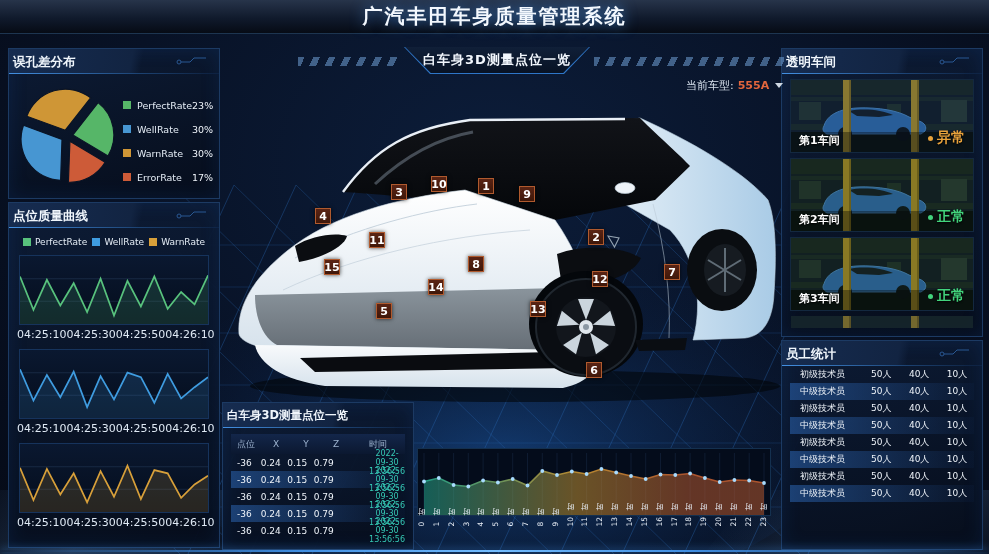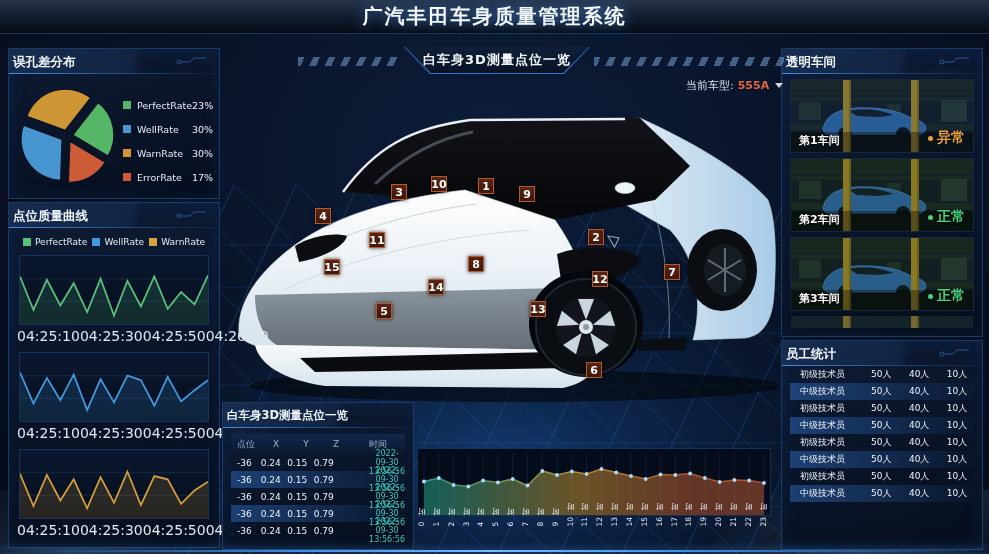--- a/index.html
+++ b/index.html
@@ -31,21 +31,21 @@
   .pleg-row{display:flex;align-items:center;height:24px;}
   .pleg-row .sq{width:8px;height:8px;margin-right:6px;flex:none;}
   .pleg-row .lbl{flex:1;font-size:9.5px;color:#e4ecf5;}
   .pleg-row .val{font-size:9.5px;color:#eef3f9;}
   
   #q-legend{display:flex;justify-content:space-between;margin:9px 14px 0;}
   .qleg{display:flex;align-items:center;font-size:9px;color:#e4ecf5;}
   .qleg .sq{width:8px;height:8px;margin-right:4px;}
   .lplot{margin:8px 10px 0;height:68px;border:1px solid #16335c;
     background:linear-gradient(180deg,#0a1830,#050d1c);}
-  .xlabels{display:flex;justify-content:space-between;margin:3px 8px 0;font-size:14px;color:#dfe9f4;}
+  .xlabels{display:flex;justify-content:space-between;margin:3px 8px 0;font-size:11px;color:#dfe9f4;}
   
   .gridlayer{position:absolute;left:172px;top:95px;width:640px;height:459px;z-index:0;}
   .car-zone{position:absolute;left:225px;top:88px;width:555px;height:315px;z-index:1;}
   #markers{position:absolute;left:0;top:0;width:989px;height:554px;z-index:2;pointer-events:none;}
   .marker{position:absolute;width:14px;height:14px;display:flex;align-items:center;justify-content:center;
     background:linear-gradient(180deg,#5a2414,#3f1709);border:1px solid #b05a2e;color:#fff;
     font-size:11px;font-weight:bold;box-shadow:0 0 4px rgba(0,0,0,.7);pointer-events:auto;}
   .banner-out{position:absolute;left:404px;top:47px;width:186px;height:27px;z-index:4;
     clip-path:polygon(0 0,100% 0,86% 100%,14% 100%);background:#2e76c8;
     filter:drop-shadow(0 0 6px rgba(46,130,220,.8));}

